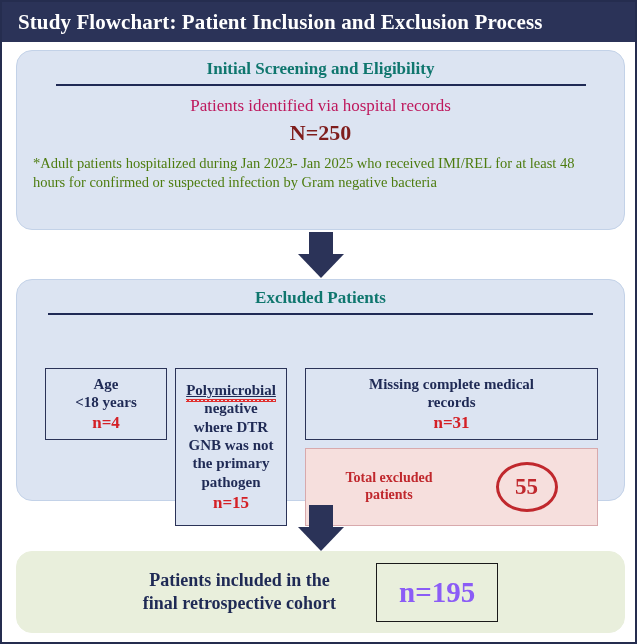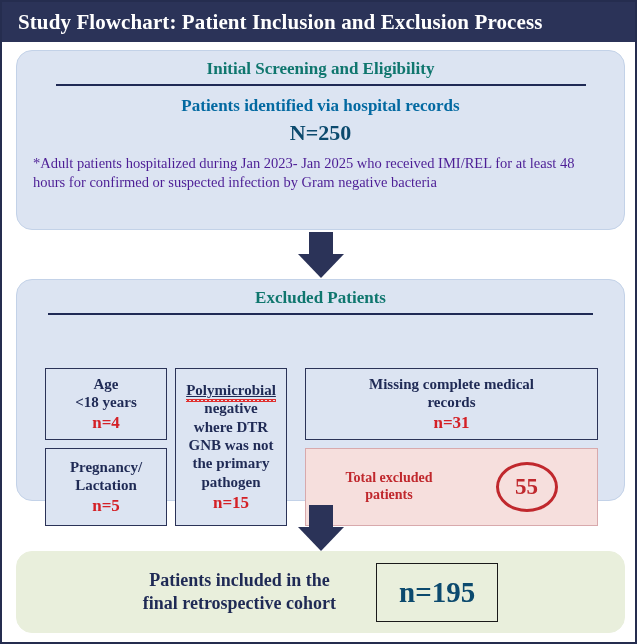--- a/index.html
+++ b/index.html
@@ -66,34 +66,34 @@
   }
   .rule {
     height: 2px;
     background: #1f2a55;
     margin: 5px auto 0 auto;
   }
 
   
   .b1-line {
     text-align: center;
-    color: #0369a1;
-    font-weight: bold;
+    color: #be185d;
+    font-weight: normal;
     font-size: 17px;
     margin-top: 10px;
   }
   .b1-n {
     text-align: center;
-    color: #0c4a6e;
+    color: #7f1d1d;
     font-weight: bold;
     font-size: 22px;
     margin-top: 4px;
   }
   .b1-note {
-    color: #4c1d95;
+    color: #4d7c0f;
     font-size: 14.5px;
     line-height: 1.32;
     margin: 8px 16px 0 16px;
     text-align: left;
   }
 
   
   .arrow {
     position: absolute;
     width: 46px;
@@ -218,21 +218,21 @@
     color: #1f2a55;
     font-weight: bold;
     font-size: 18px;
     line-height: 1.3;
     text-align: center;
   }
   .final-n-box {
     border: 1.5px solid #1a1a1a;
     background: #e9efdc;
     padding: 12px 22px;
-    color: #0c4a6e;
+    color: #8b5cf6;
     font-weight: bold;
     font-size: 29px;
     white-space: nowrap;
   }
 </style>
 </head>
 <body>
 
 <div class="canvas">
 
@@ -274,25 +274,20 @@
         <div class="cell-text">pathogen</div>
         <div class="cell-n">n=15</div>
       </div>
 
       <div class="cell" style="left:260px; top:0px; width:293px; height:72px;">
         <div class="cell-text">Missing complete medical</div>
         <div class="cell-text">records</div>
         <div class="cell-n">n=31</div>
       </div>
 
-      <div class="cell" style="left:0px; top:80px; width:122px; height:78px;">
-        <div class="cell-text">Pregnancy/</div>
-        <div class="cell-text">Lactation</div>
-        <div class="cell-n">n=5</div>
-      </div>
 
       <div class="cell cell-total" style="left:260px; top:80px; width:293px; height:78px;">
         <div class="total-label">
           <div>Total excluded</div>
           <div>patients</div>
         </div>
         <div class="total-circle">55</div>
       </div>
 
     </div>

